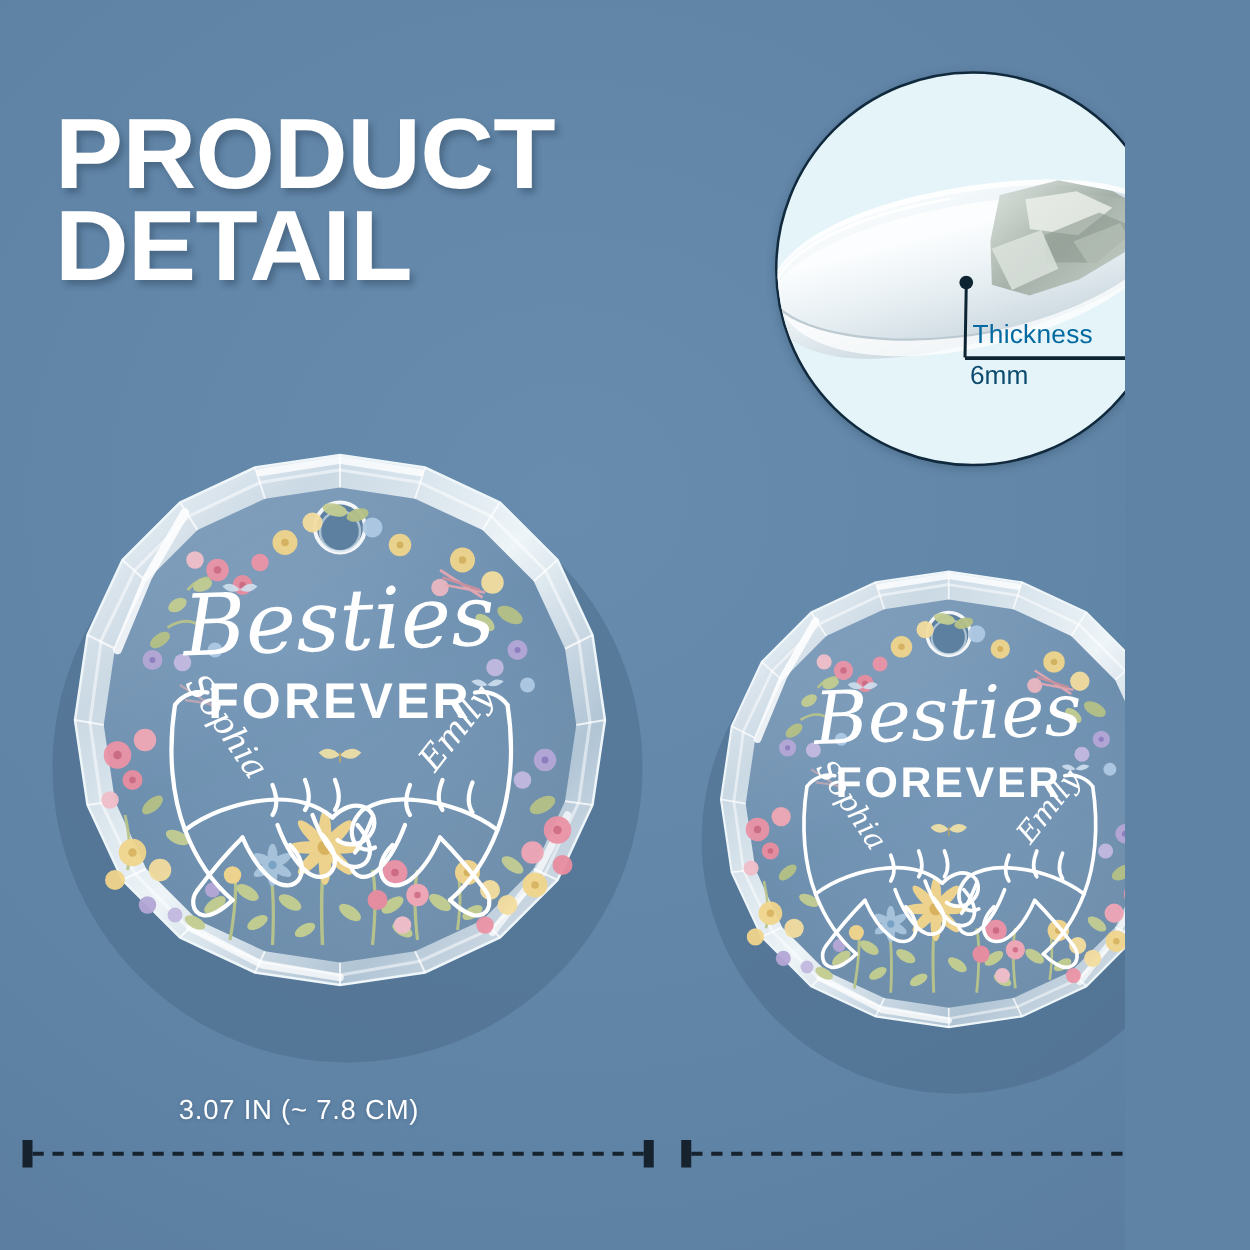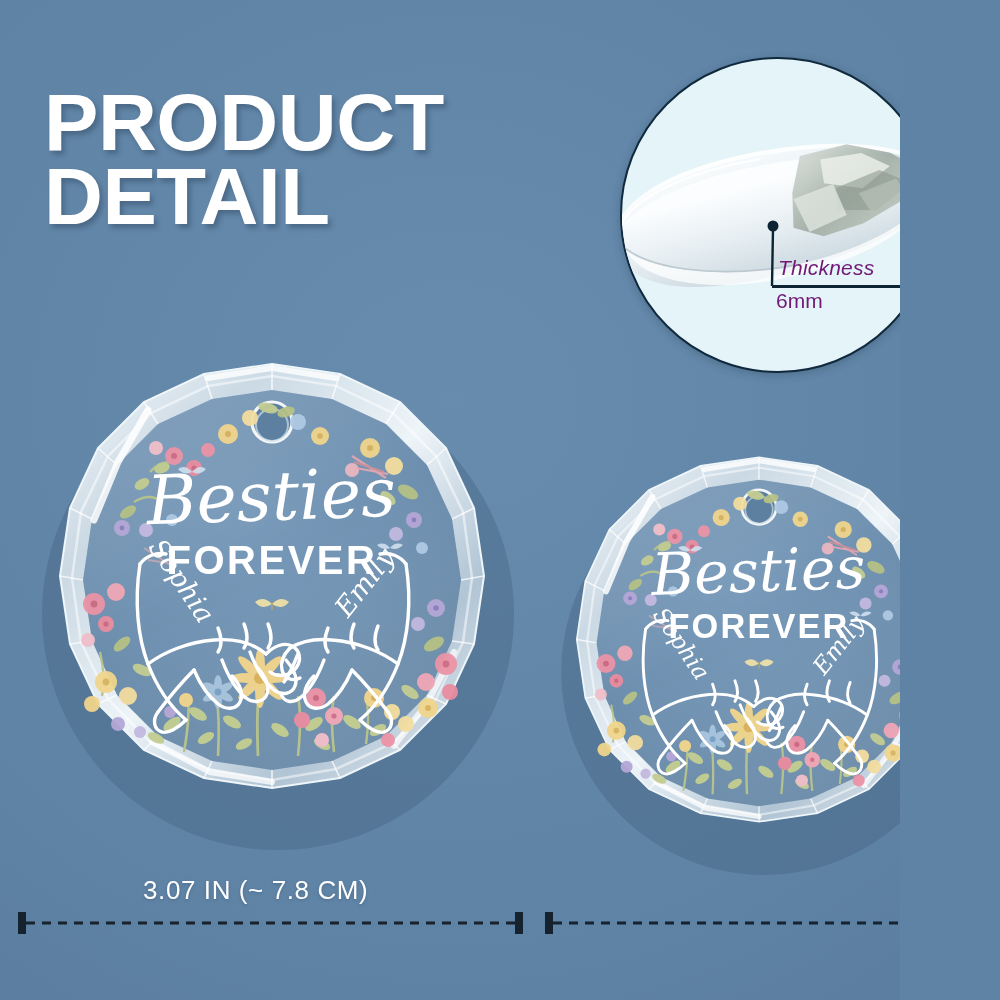--- a/index.html
+++ b/index.html
@@ -43,45 +43,44 @@
   .inset-glass{
     position:absolute;left:-6%;top:24%;width:112%;height:50%;
     transform:rotate(-9deg);
   }
   .thick-wrap{
     position:absolute;left:150px;top:197px;width:150px;height:80px;
     pointer-events:none;
   }
   .thick-label{
     position:absolute;left:6px;top:0px;
-    color:#701a75;font-size:21px;font-weight:400;
+    color:#0369a1;font-size:21px;font-weight:400;
     letter-spacing:0.2px;white-space:nowrap;
     font-family:"Liberation Sans", sans-serif;
-    font-style:italic;
   }
   .thick-rule{
     position:absolute;left:0px;top:29px;width:140px;height:2.5px;background:#0d2533;
   }
   .thick-value{
     position:absolute;left:4px;top:33px;
-    color:#701a75;font-size:21px;font-weight:400;white-space:nowrap;
+    color:#0c4a6e;font-size:21px;font-weight:400;white-space:nowrap;
     font-family:"Liberation Sans", sans-serif;
   }
 
   
   .orn{position:absolute;}
   .orn svg{display:block;width:100%;height:100%;overflow:visible;}
 
   .orn-big{left:22px;top:352px;width:500px;height:505px;}
   .orn-small{left:543px;top:447px;width:432px;height:434px;}
 
   
   .dim-label{
     position:absolute;color:#ffffff;
-    font-size:26px;letter-spacing:0.6px;font-weight:400;
+    font-size:22px;letter-spacing:0.6px;font-weight:400;
     white-space:nowrap;text-shadow:0 1px 3px rgba(28,48,70,0.25);
     font-family:"Liberation Sans", sans-serif;
   }
   .dim-label-a{left:143px;top:875px;}
   .dim-label-b{left:625px;top:875px;}
 
   .dim-arrow{position:absolute;height:22px;}
   .dim-arrow-a{left:18px;top:912px;width:505px;}
   .dim-arrow-b{left:545px;top:912px;width:432px;}
 </style>

